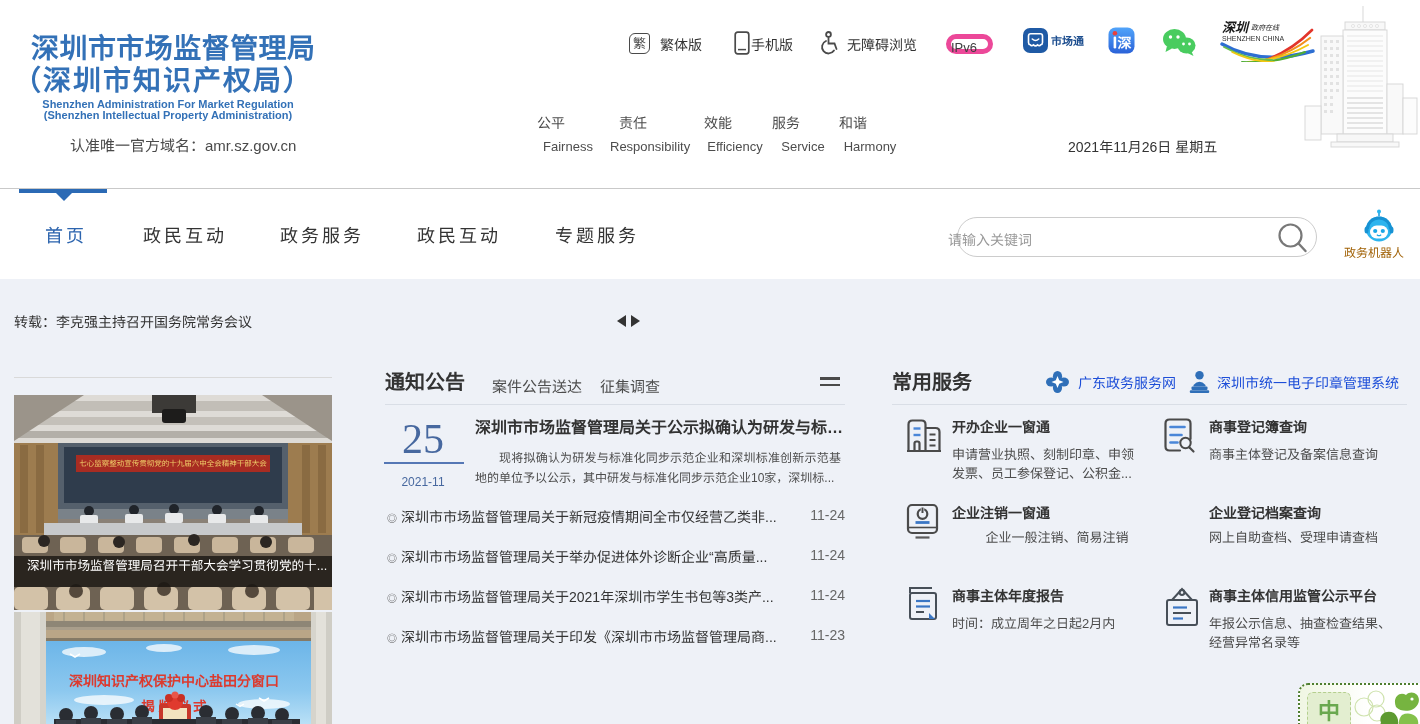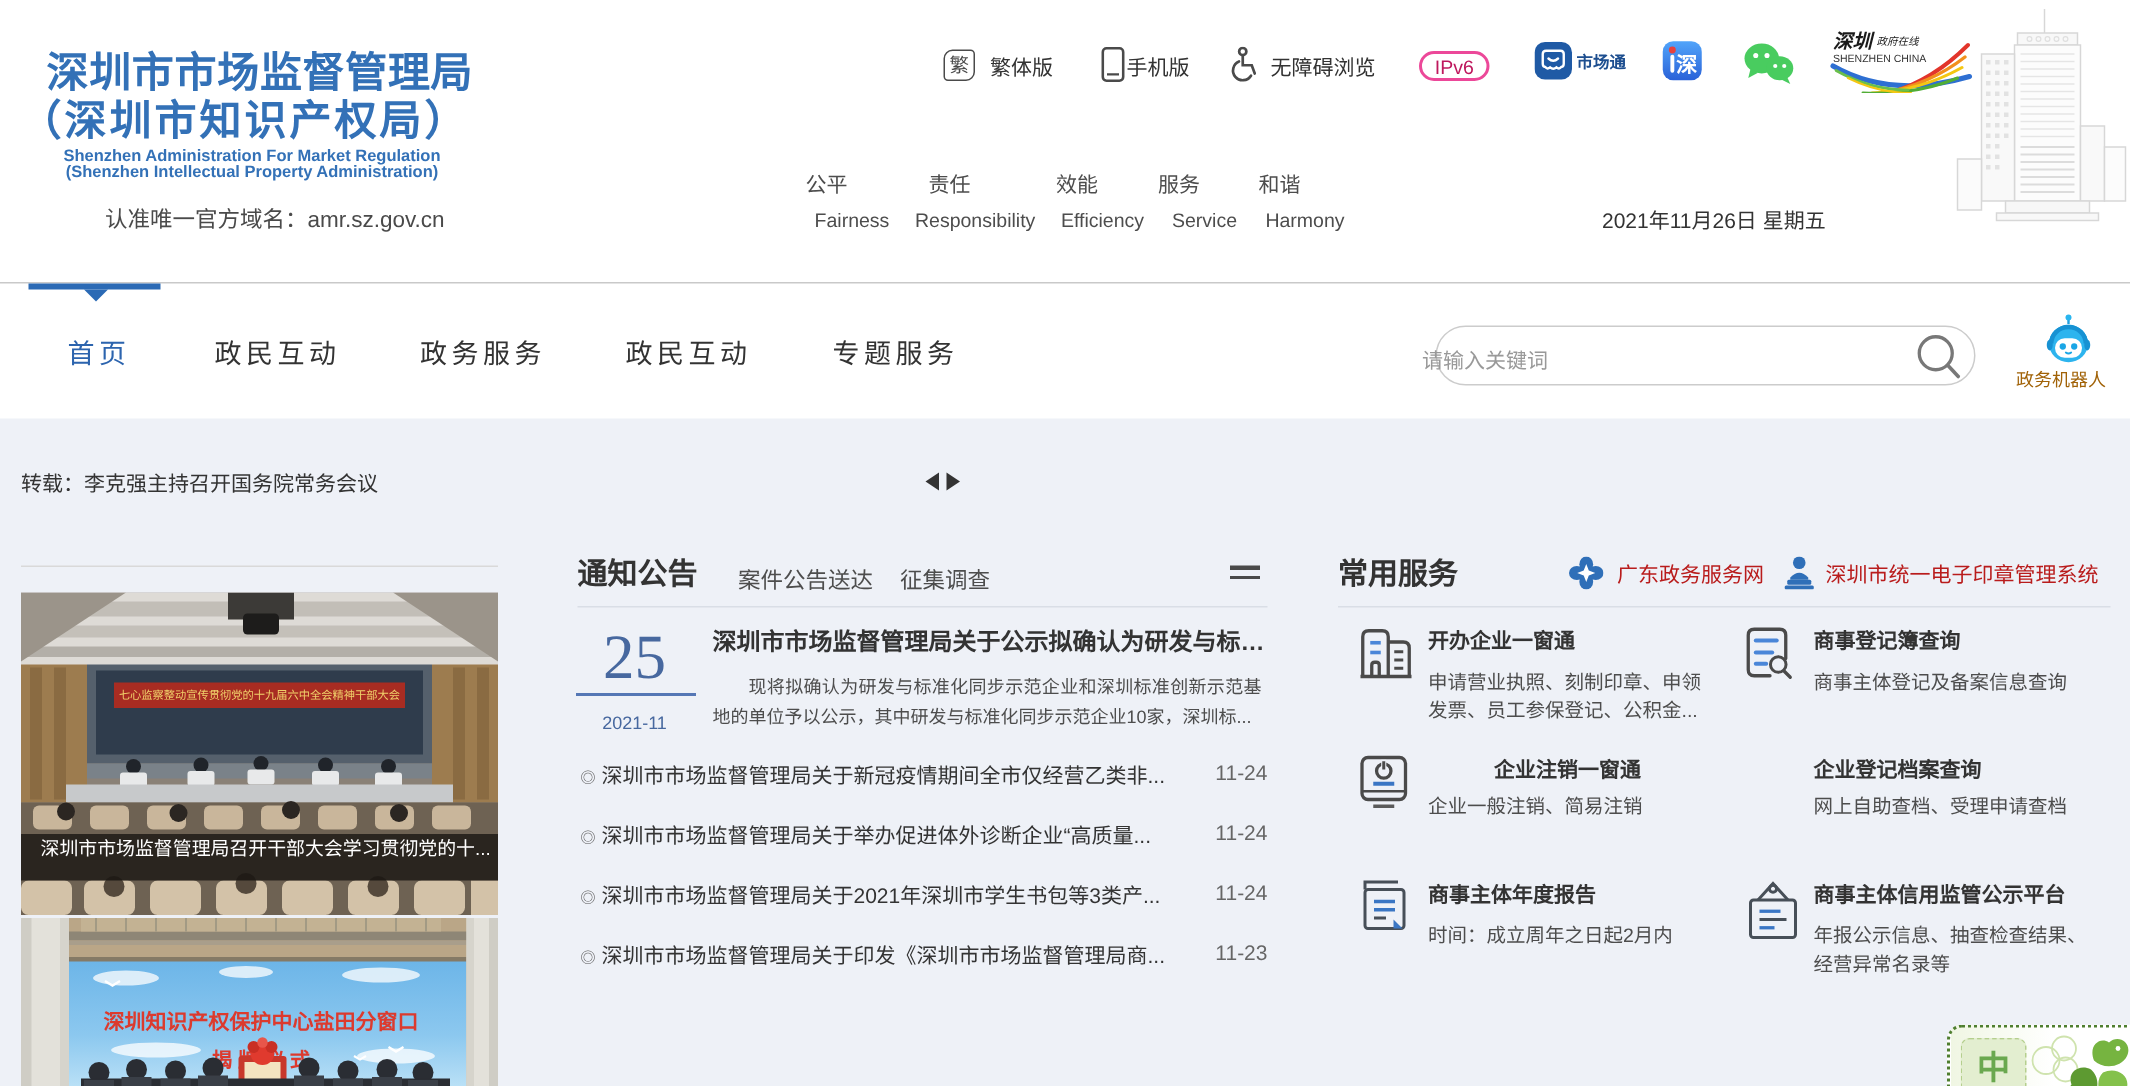--- a/index.html
+++ b/index.html
@@ -40,21 +40,21 @@
 #bigdate{left:387px;top:475px;width:72px;text-align:center;font-size:12px;color:#47689f;}
 #feattitle{left:475px;top:414px;width:370px;font-size:16px;font-weight:bold;color:#333;white-space:nowrap;}
 #featsum{left:475px;top:448px;width:366px;font-size:12px;color:#4d4d4d;line-height:20px;text-indent:2em;text-align:justify;}
 .nitem{left:385px;width:460px;font-size:14px;color:#333;}
 .nitem .bl{color:#555;font-size:10px;margin-left:2px;margin-right:4px;vertical-align:2px;position:relative;top:-2px;}
 .nitem .dt{position:absolute;right:0;top:1px;font-size:14px;color:#666;}
 .nitem .tx{display:inline-block;max-width:385px;overflow:hidden;white-space:nowrap;}
 
 .svctitle{font-size:14px;font-weight:bold;color:#333;}
 .svcdesc{font-size:13px;color:#4d4d4d;line-height:19px;}
-.bluelink{font-size:14px;color:#b91c1c;}
+.bluelink{font-size:14px;color:#1d4ed8;}
 </style>
 </head>
 <body>
 <div id="page">
   <div class="abs" id="contentbg"></div>
 
   <div class="abs logo1">深圳市市场监督管理局</div>
   <div class="abs logo2">（深圳市知识产权局）</div>
   <div class="abs domain">认准唯一官方域名：amr.sz.gov.cn</div>
   <div class="abs logoen">Shenzhen Administration For Market Regulation<br>(Shenzhen Intellectual Property Administration)</div>
@@ -67,21 +67,21 @@
     <rect x="2.2" y="1.2" width="13.6" height="21.6" rx="2.5" fill="none" stroke="#4a4a4a" stroke-width="1.7"></rect>
     <line x1="5" y1="18.6" x2="13" y2="18.6" stroke="#4a4a4a" stroke-width="1.5"></line>
   </svg>
   <svg class="abs" style="left:818px;top:31px;" width="26" height="24" viewBox="0 0 26 24">
     <g fill="none" stroke="#4a4a4a" stroke-width="1.8" stroke-linecap="round">
       <circle cx="10.5" cy="3.4" r="2.4"></circle>
       <path d="M10.5 6.5 L10.5 12.5 L16.5 12.5 L18.5 18"></path>
       <path d="M8 10 A6.5 6.5 0 1 0 16 19.5"></path>
     </g>
   </svg>
-  <div class="abs" style="left:946px;top:34px;width:47px;height:20px;border:2px solid #ec4899;border-radius:10px;font-size:13px;color:#be185d;text-align:center;line-height:18px;">IPv6</div>
+  <div class="abs" style="left:946px;top:34px;width:47px;height:20px;border:5px solid #ec4899;border-radius:10px;font-size:13px;color:#404040;line-height:18px;">IPv6</div>
   <svg class="abs" style="left:1023px;top:27px;" width="82" height="27" viewBox="0 0 82 27">
     <rect x="0" y="1" width="25" height="25" rx="7" fill="#1f5aa5"></rect>
     <path d="M5.5 9 Q5.5 6.8 7.7 6.8 H17.3 Q19.5 6.8 19.5 9" fill="none" stroke="#fff" stroke-width="1.6"></path>
     <path d="M5.5 9 V15.5 Q5.5 17.5 7.2 17.7 Q8.6 19.5 10.4 17.9 Q12.5 19.8 14.6 17.9 Q16.4 19.5 17.8 17.7 Q19.5 17.5 19.5 15.5 V9" fill="none" stroke="#fff" stroke-width="1.6"></path>
     <path d="M9.3 12 Q12.5 15 15.7 12" fill="none" stroke="#fff" stroke-width="1.6" stroke-linecap="round"></path>
     <text x="28" y="18" font-size="11" font-weight="bold" fill="#1d4e8f" font-family="Liberation Sans,sans-serif">市场通</text>
   </svg>
   <svg class="abs" style="left:1108px;top:27px;" width="27" height="27" viewBox="0 0 27 27">
     <defs>
         <linearGradient id="ishen" x1="0" y1="0" x2="0" y2="1">
@@ -508,22 +508,22 @@
         <path d="M52 30 C60 26 70 31 68 40 C72 47 62 54 55 49 C48 44 47 35 52 30 Z" fill="#84c14b"></path>
       </g>
       <circle cx="62" cy="14" r="1.6" fill="#fff"></circle>
     </svg>
   </div>
   <div class="abs svctitle" style="left:952px;top:416px;">开办企业一窗通</div>
   <div class="abs svcdesc" style="left:952px;top:445px;width:190px;">申请营业执照、刻制印章、申领发票、员工参保登记、公积金...</div>
   <div class="abs svctitle" style="left:1209px;top:416px;">商事登记簿查询</div>
   <div class="abs svcdesc" style="left:1209px;top:445px;width:210px;">商事主体登记及备案信息查询</div>
 
-  <div class="abs svctitle" style="left:952px;top:502px;margin-left:44px;">企业注销一窗通</div>
-  <div class="abs svcdesc" style="left:952px;top:528px;width:210px;">企业一般注销、简易注销</div>
+  <div class="abs svctitle" style="left:952px;top:502px;">企业注销一窗通</div>
+  <div class="abs svcdesc" style="left:952px;top:528px;width:210px;text-align:center;">企业一般注销、简易注销</div>
   <div class="abs svctitle" style="left:1209px;top:502px;">企业登记档案查询</div>
   <div class="abs svcdesc" style="left:1209px;top:528px;width:210px;">网上自助查档、受理申请查档</div>
 
   <div class="abs svctitle" style="left:952px;top:585px;">商事主体年度报告</div>
   <div class="abs svcdesc" style="left:952px;top:614px;width:210px;">时间：成立周年之日起2月内</div>
   <div class="abs svctitle" style="left:1209px;top:585px;">商事主体信用监管公示平台</div>
   <div class="abs svcdesc" style="left:1209px;top:614px;width:188px;">年报公示信息、抽查检查结果、经营异常名录等</div>
 
 </div>
 

